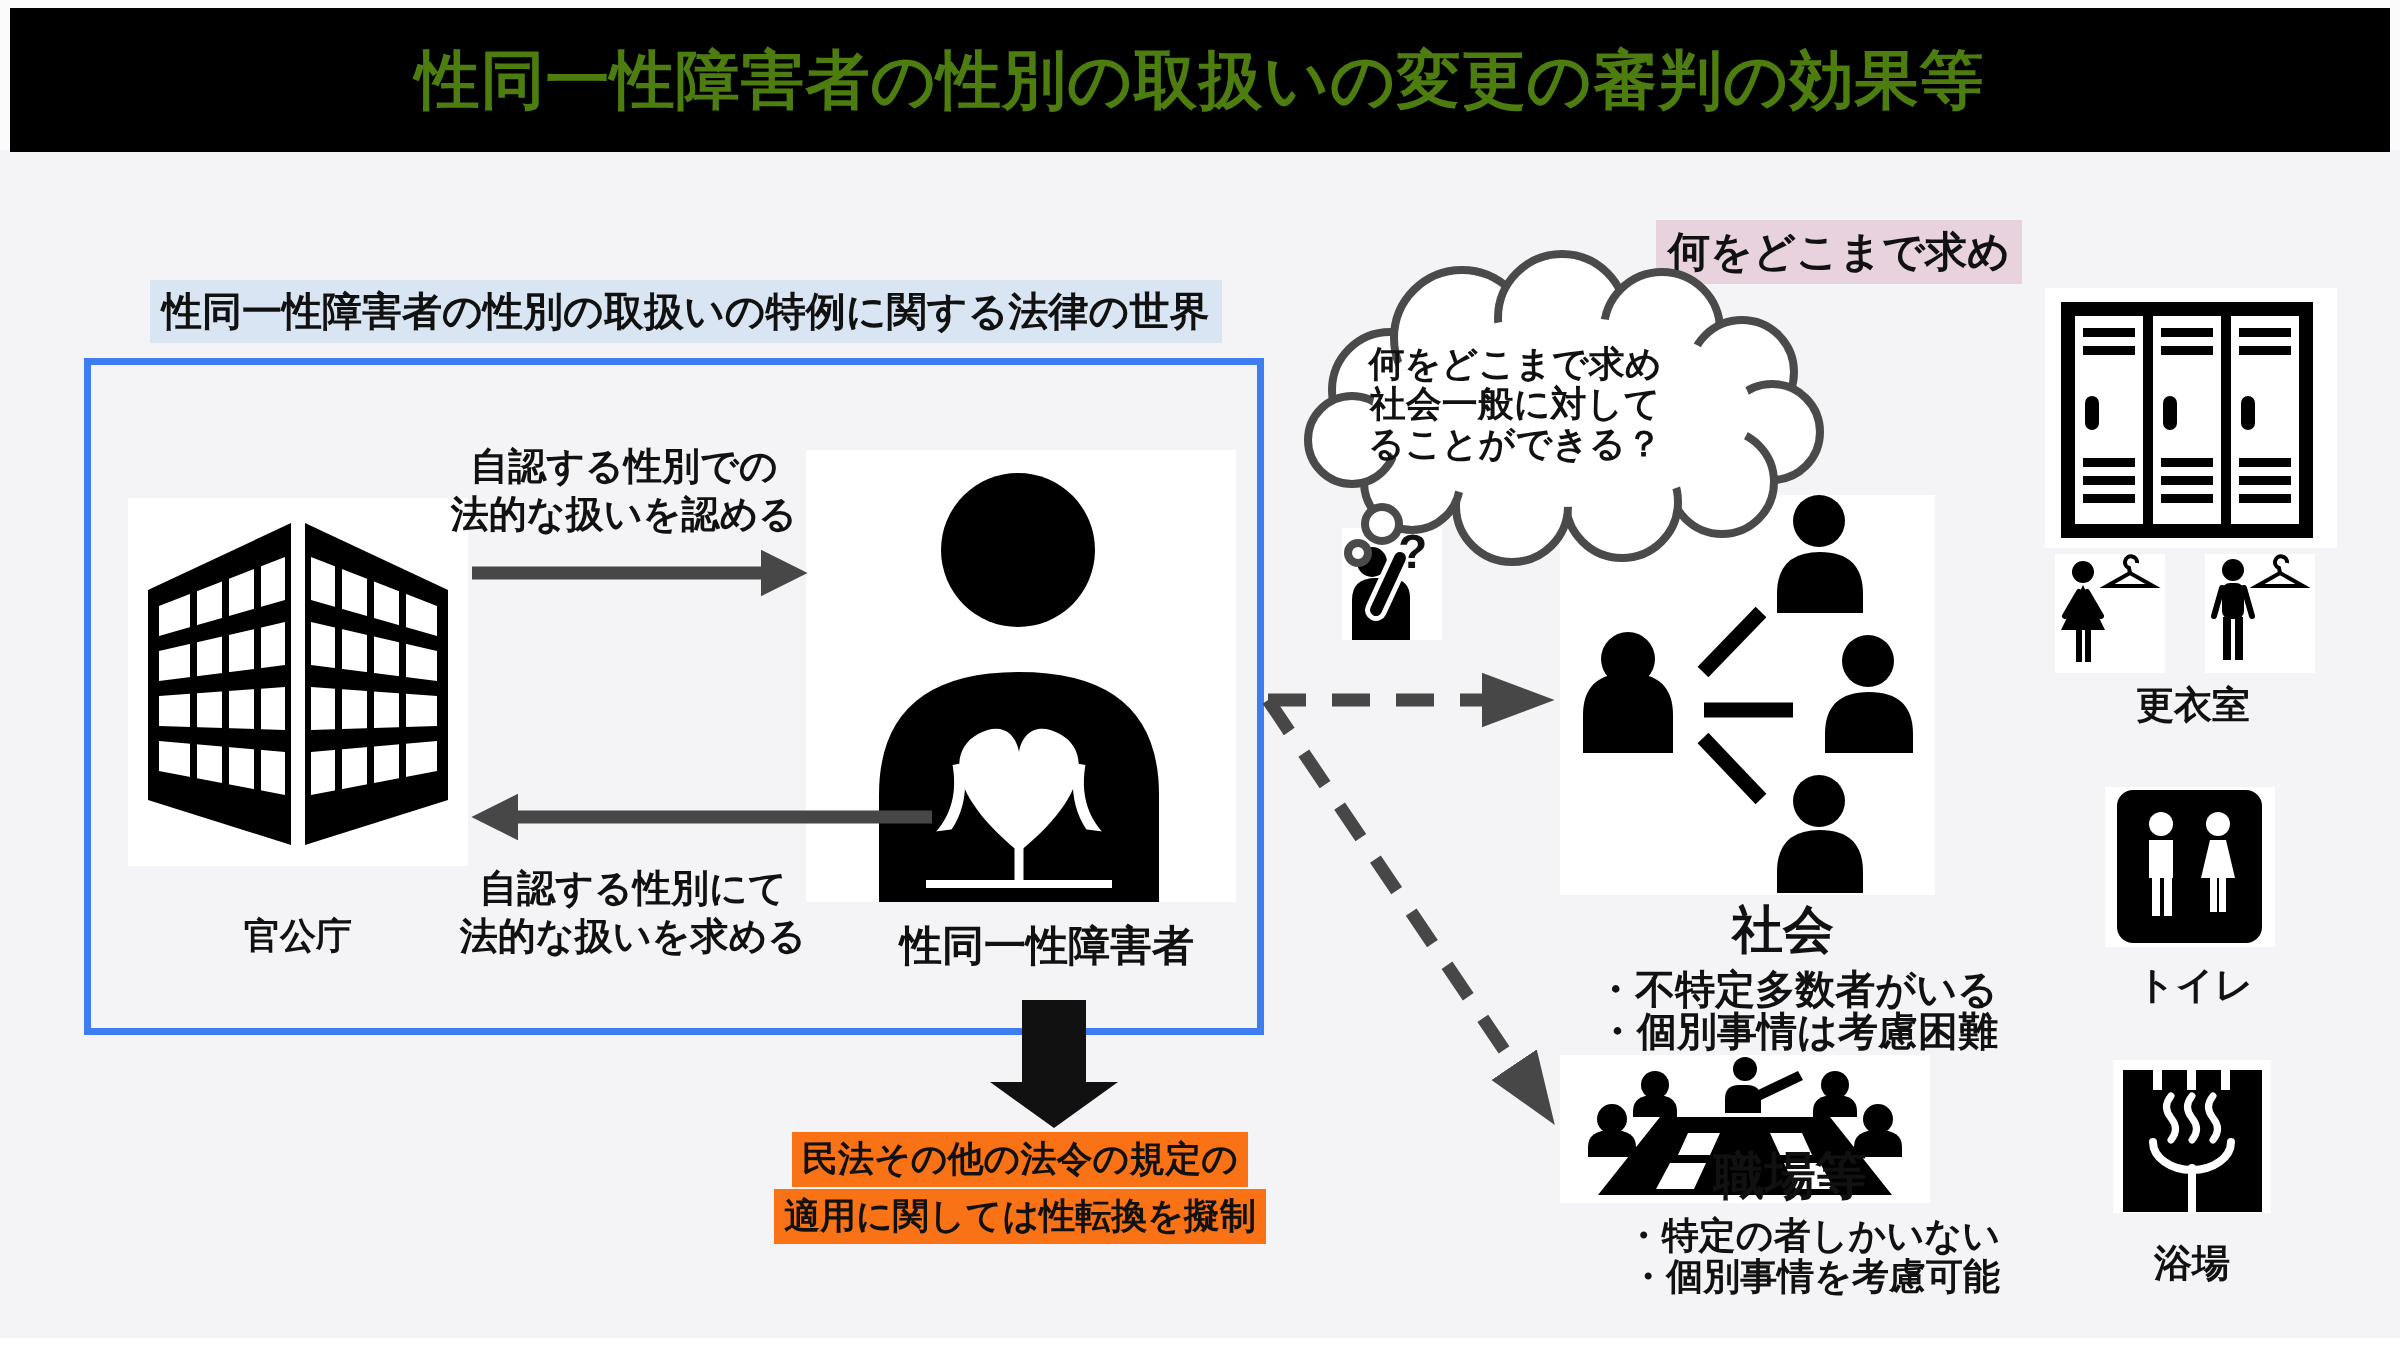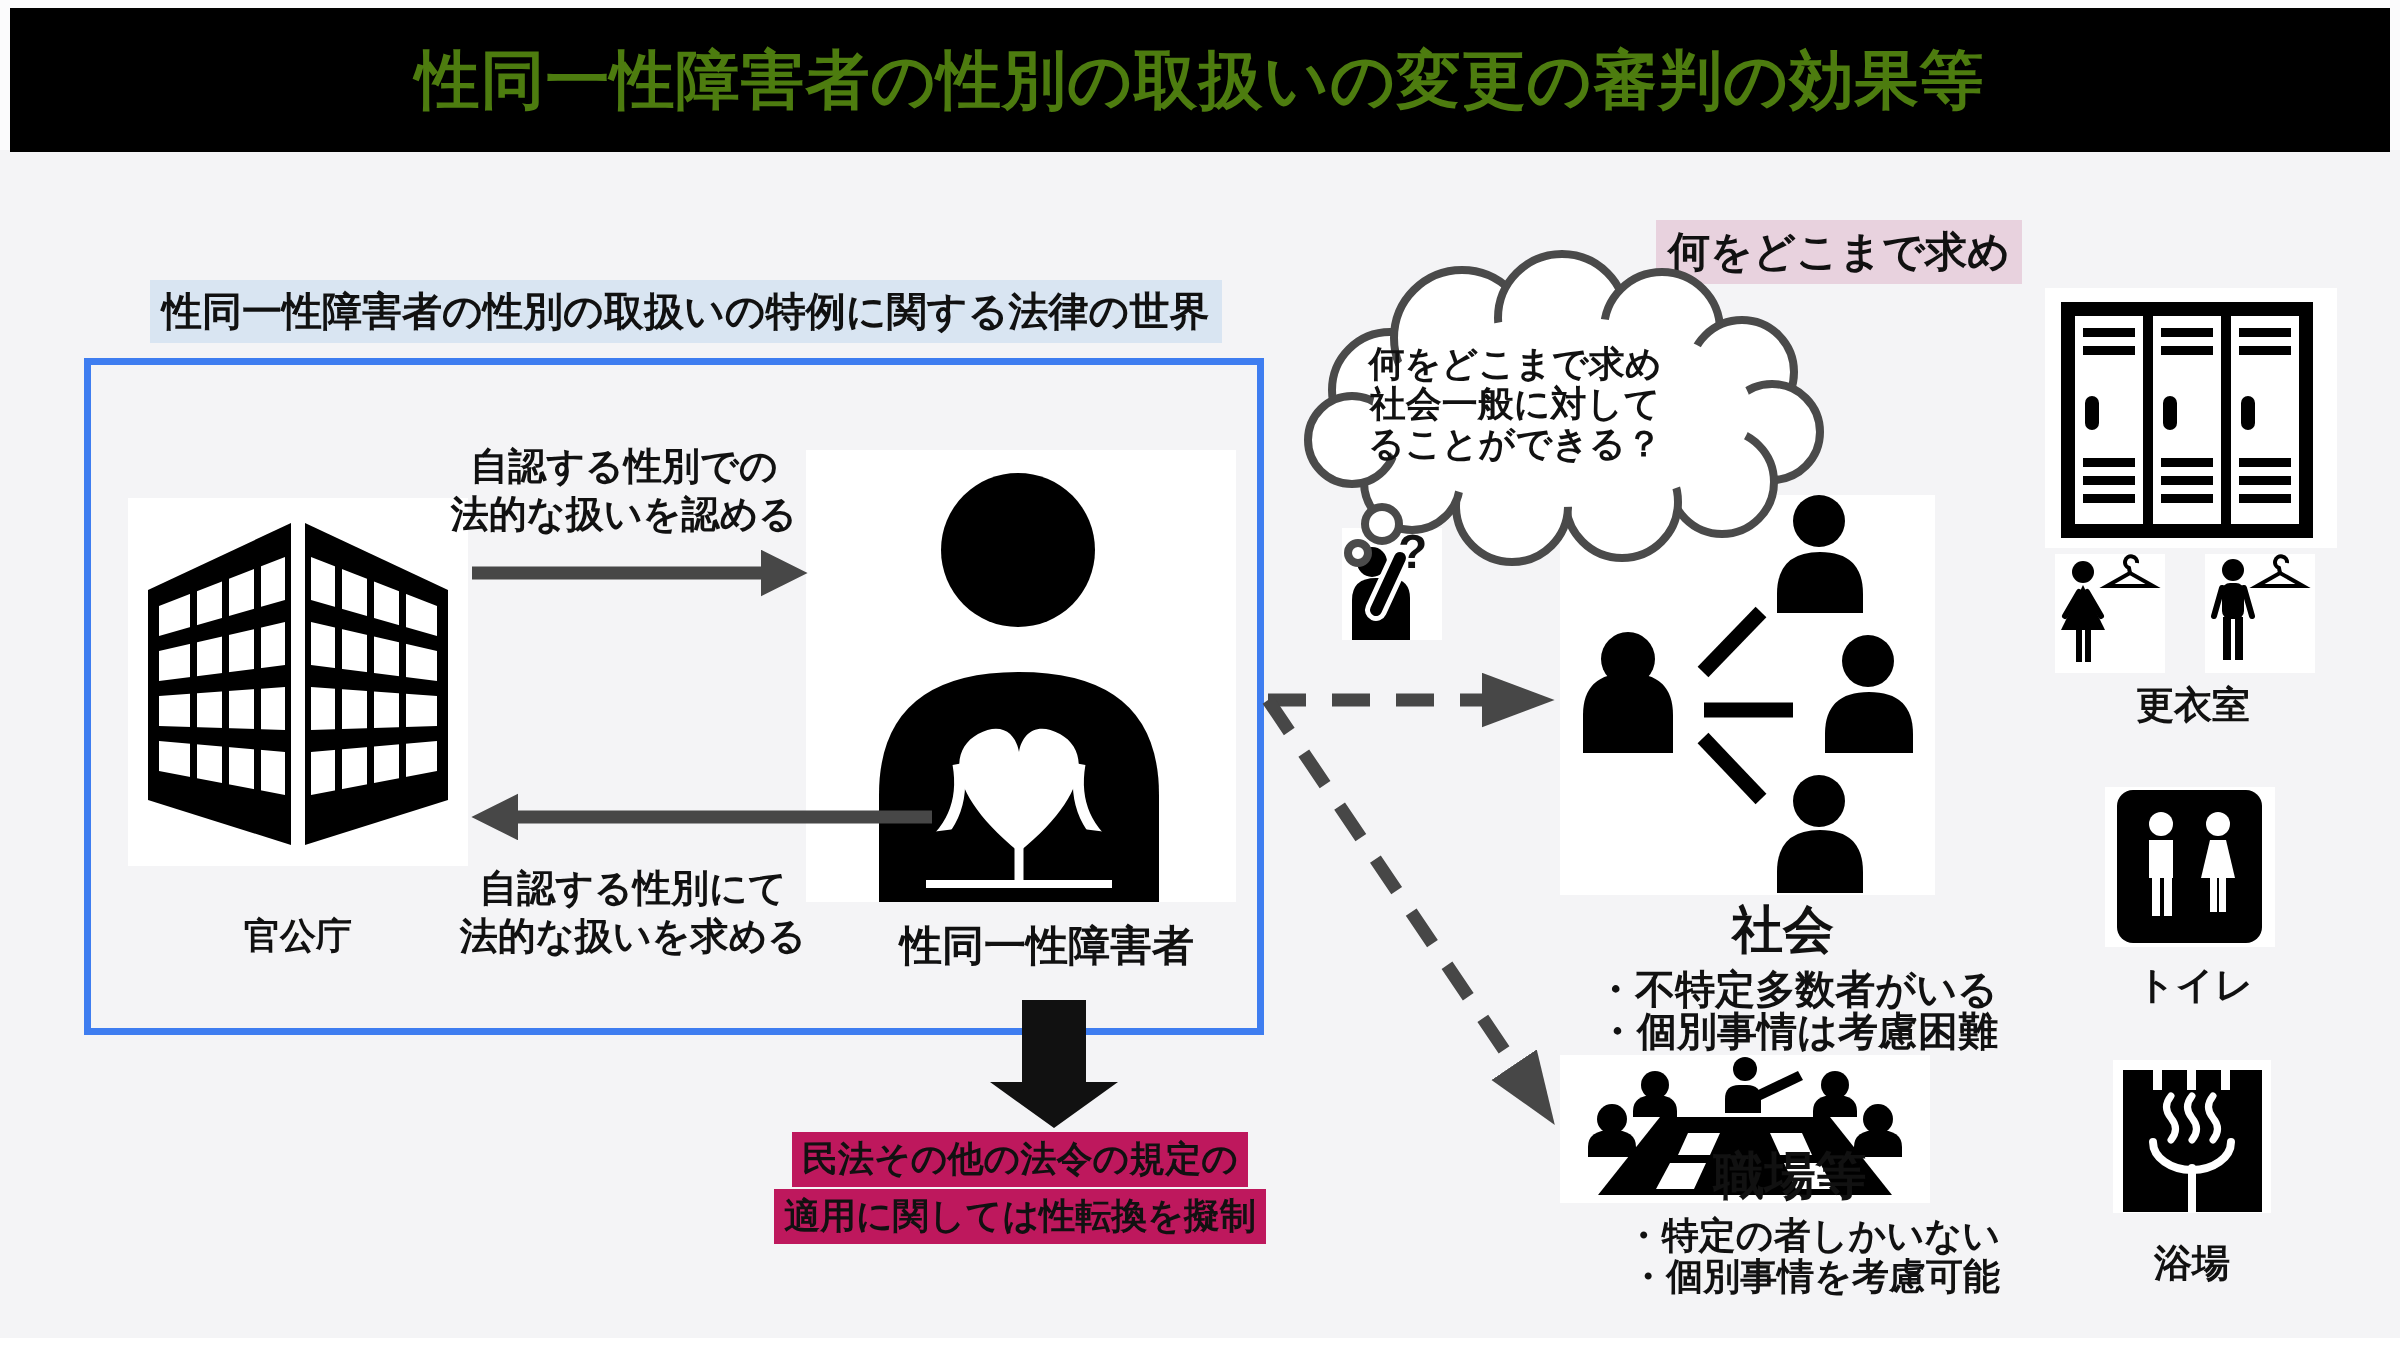--- a/index.html
+++ b/index.html
@@ -36,21 +36,21 @@
   #bath-patch     { left:2113px; top:1060px; width:158px; height:153px; }
 
   #agency-label  { left:128px; top:912px; width:340px; font-size:36px; }
   #person-label  { left:847px; top:918px; width:400px; font-size:42px; }
 
   .arrow-label { position:absolute; font-weight:bold; text-align:center; font-size:38px; line-height:48px; }
   #arrow-grant-label   { left:424px; top:442px; width:400px; }
   #arrow-request-label { left:433px; top:864px; width:400px; }
 
   #fiction-note { position:absolute; left:740px; top:1132px; width:560px; text-align:center; }
-  #fiction-note span { display:inline-block; background:#be185d; font-weight:bold; font-size:36px; padding:3px 10px; margin-bottom:2px; white-space:nowrap; }
+  #fiction-note span { display:inline-block; background:#f97316; font-weight:bold; font-size:36px; padding:3px 10px; margin-bottom:2px; white-space:nowrap; }
 
   #thought-text { position:absolute; left:1315px; top:344px; width:400px; text-align:center;
                   font-weight:bold; font-size:36px; line-height:40px; }
   #question-mark { position:absolute; left:1398px; top:524px; font-size:48px; font-weight:bold; }
 
   .group-text { position:absolute; font-weight:bold; }
   .group-text .g-title { display:block; text-align:center; font-size:51px; margin-bottom:4px; }
   .group-text .g-bullet { display:block; text-align:right; white-space:nowrap;font-family:Liberation Serif, serif; }
   #society-text  { left:1568px; top:896px; width:430px; }
   #society-text .g-bullet { font-size:40px; line-height:42px; }

